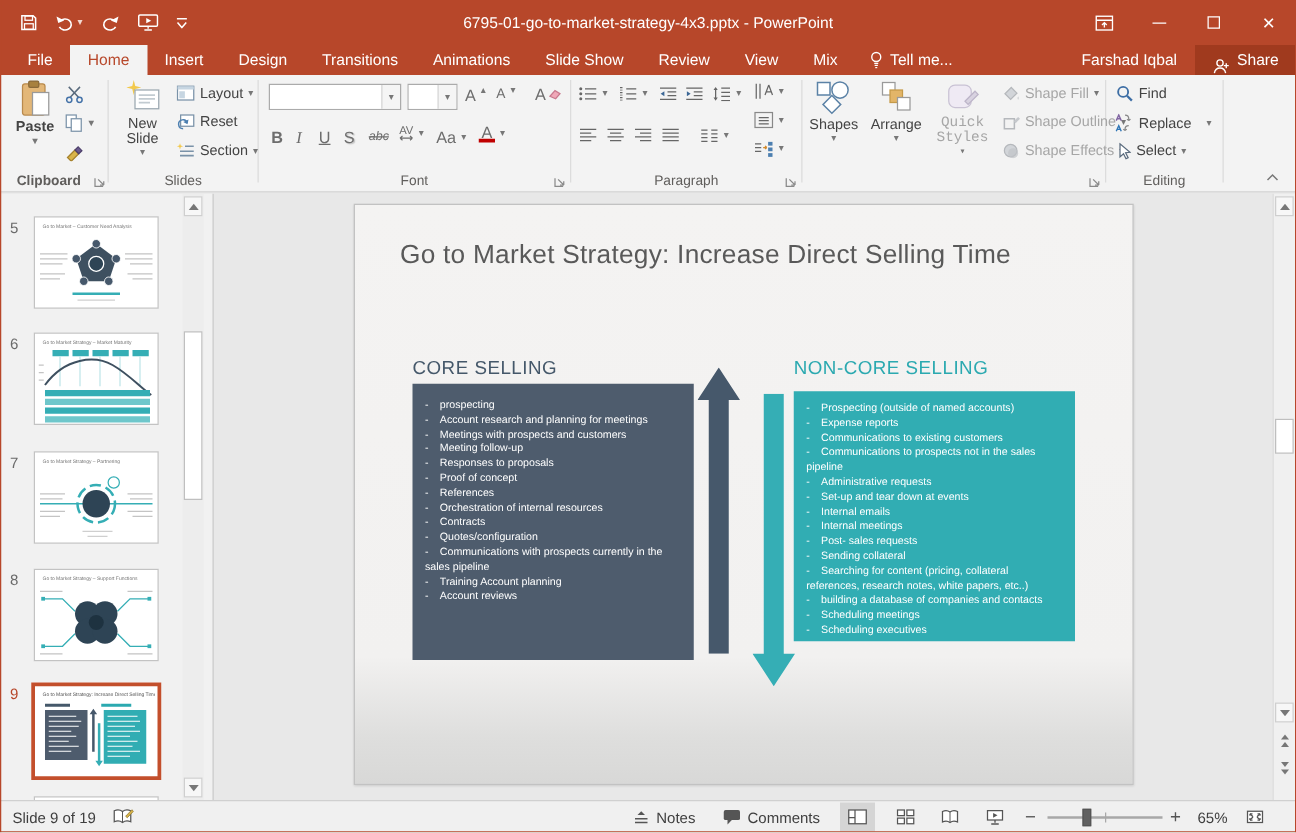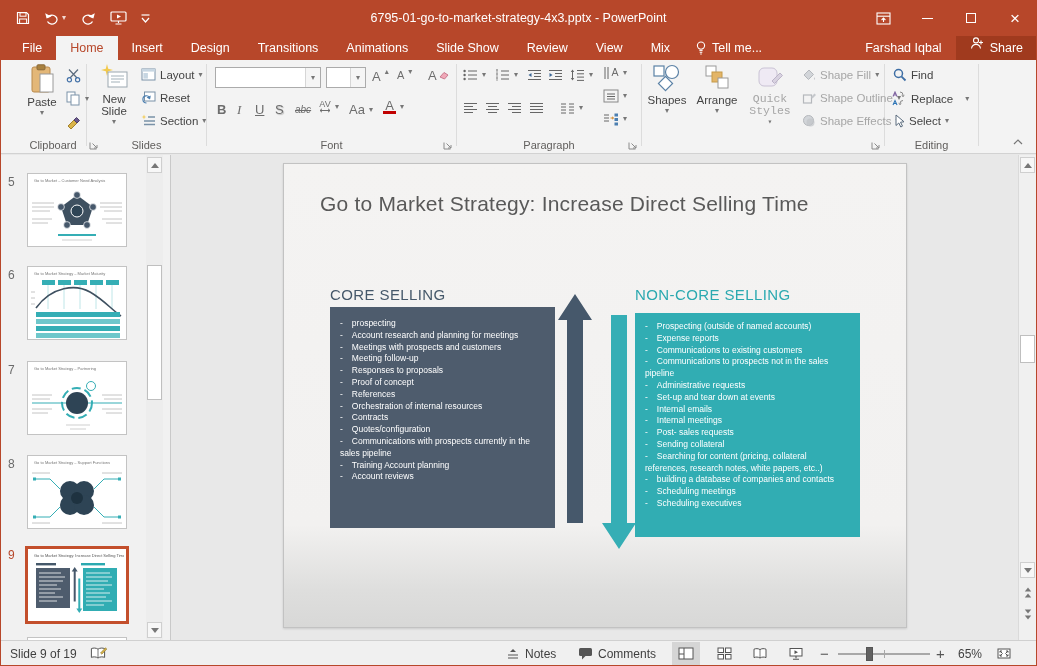--- a/index.html
+++ b/index.html
@@ -18,21 +18,21 @@
   .winbtn{width:44px;height:36px;display:flex;align-items:center;justify-content:center;color:#fff;font-size:15px;}
   .maxbox{width:10px;height:10px;border:1px solid #fff;}
   .minbar{width:11px;height:1px;background:#fff;}
 
   
   .tabrow{position:absolute;left:0;top:36px;right:0;height:24px;background:#B7472A;display:flex;align-items:stretch;padding-left:8px;font-size:12.5px;color:#fff;}
   .tab{padding:0 14px;line-height:24px;}
   .tab.active{background:#F3F3F3;color:#B7472A;}
   .tellme{display:flex;align-items:center;gap:6px;padding:0 12px;line-height:24px;}
   .username{margin-left:auto;line-height:24px;padding:0 14px;}
-  .sharebtn{background:#A03A1E;display:flex;align-items:flex-start;gap:6px;padding:0 14px;line-height:24px;}
+  .sharebtn{background:#A03A1E;display:flex;align-items:flex-end;gap:6px;padding:0 14px;line-height:24px;}
 
   
   .ribbon{position:absolute;left:0;top:60px;right:0;height:94px;background:#F3F3F3;border-bottom:1px solid #D2D2D2;font-size:11.5px;color:#444;}
   .rsep{position:absolute;top:4px;height:82px;width:1px;background:#DCDCDC;}
   .rgroup{position:absolute;top:0;height:94px;}
   .glabel{position:absolute;bottom:3px;left:0;right:0;text-align:center;font-size:11px;color:#605E5C;}
   .launcher{position:absolute;right:3px;bottom:4px;width:10px;height:10px;}
   .bigbtn{position:absolute;display:flex;flex-direction:column;align-items:center;gap:2px;text-align:center;line-height:12px;}
   .smallbtn{position:absolute;display:flex;align-items:center;gap:4px;white-space:nowrap;}
   .caret{font-size:8px;color:#777;line-height:6px;}
@@ -175,21 +175,21 @@
   </div>
 
   <div class="ribbon">
     <div class="rsep" style="left:86px;"></div>
     <div class="rsep" style="left:206px;"></div>
     <div class="rsep" style="left:456px;"></div>
     <div class="rsep" style="left:641px;"></div>
     <div class="rsep" style="left:884px;"></div>
     <div class="rsep" style="left:978px;"></div>
 
-    <div class="rgroup" style="left:16px;width:86px;">
+    <div class="rgroup" style="left:2px;width:86px;font-weight:bold;">
       <div class="bigbtn" style="left:6px;top:4px;width:40px;">
         <svg width="25" height="30" viewBox="0 0 25 30">
             <rect x="2" y="3" width="18" height="25" rx="2" fill="#E3B778" stroke="#B98A4D"></rect>
             <rect x="7" y="0.8" width="8" height="5" rx="1" fill="#A8813F" stroke="#8A6A3A"></rect>
             <rect x="10" y="10" width="13" height="18" fill="#fff" stroke="#9a9a9a"></rect>
           </svg>
         <span>Paste</span>
         <span class="caret">▾</span>
       </div>
       <div class="smallbtn" style="left:50px;top:8px;">
@@ -646,21 +646,21 @@
           </div>
 
         <svg class="abs" style="left:274px;top:130px;" width="34" height="229" viewBox="0 0 34 229">
           <path d="M17 0 L34 26 H25 V229 H9 V26 H0 Z" fill="#46586B"></path>
         </svg>
         <svg class="abs" style="left:318px;top:151px;" width="34" height="234" viewBox="0 0 34 234">
           <path d="M17 234 L0 208 H9 V0 H25 V208 H34 Z" fill="#35AEB5"></path>
         </svg>
 
         <div class="col-heading" style="left:351px;top:122px;color:#2BA9B0;">NON-CORE SELLING</div>
-        <div class="listbox" style="left:351px;top:149px;height:224px;background:#31ADB3;padding-top:8px;">
+        <div class="listbox" style="left:351px;top:149px;height:200px;background:#31ADB3;padding-top:8px;">
 
         <div class="li"><span class="dash">-</span><span>Prospecting (outside of named accounts)</span></div>
             <div class="li"><span class="dash">-</span><span>Expense reports</span></div>
             <div class="li"><span class="dash">-</span><span>Communications to existing  customers</span></div>
             <div class="li"><span class="dash">-</span><span>Communications to prospects not in the sales pipeline</span></div>
             <div class="li"><span class="dash">-</span><span>Administrative requests</span></div>
             <div class="li"><span class="dash">-</span><span>Set-up and tear down at events</span></div>
             <div class="li"><span class="dash">-</span><span>Internal emails</span></div>
             <div class="li"><span class="dash">-</span><span>Internal meetings</span></div>
             <div class="li"><span class="dash">-</span><span>Post- sales requests</span></div>

